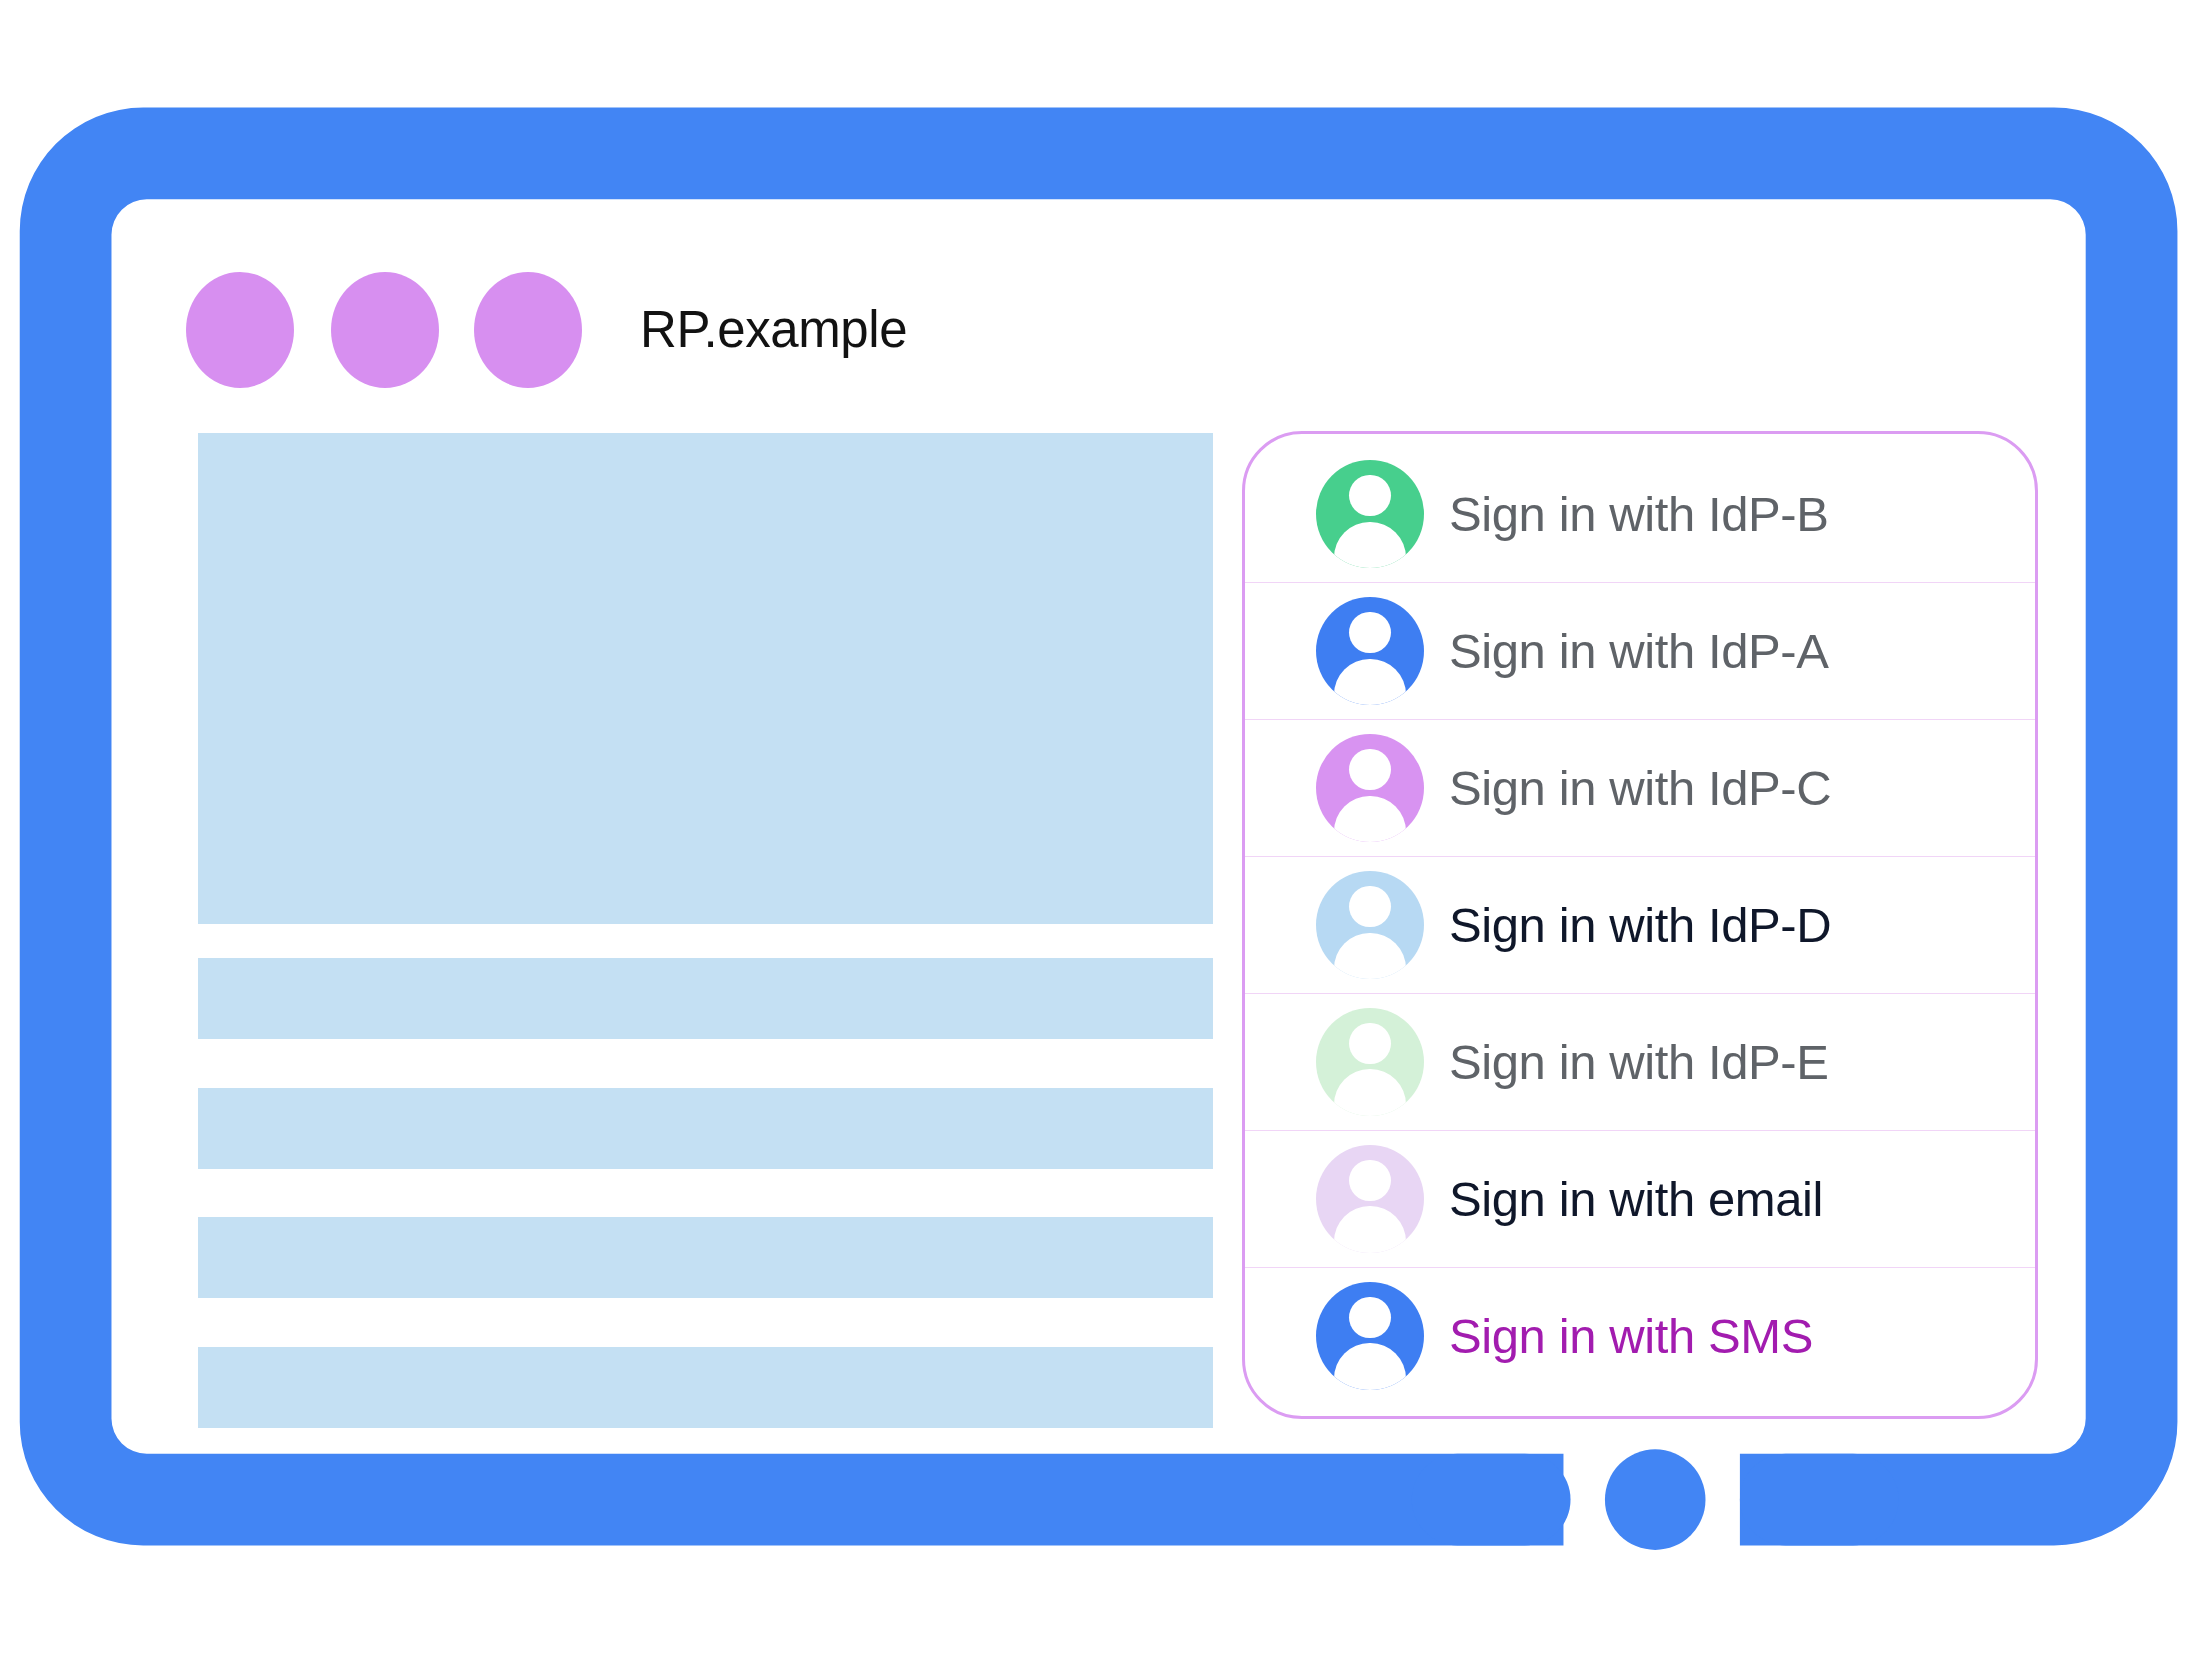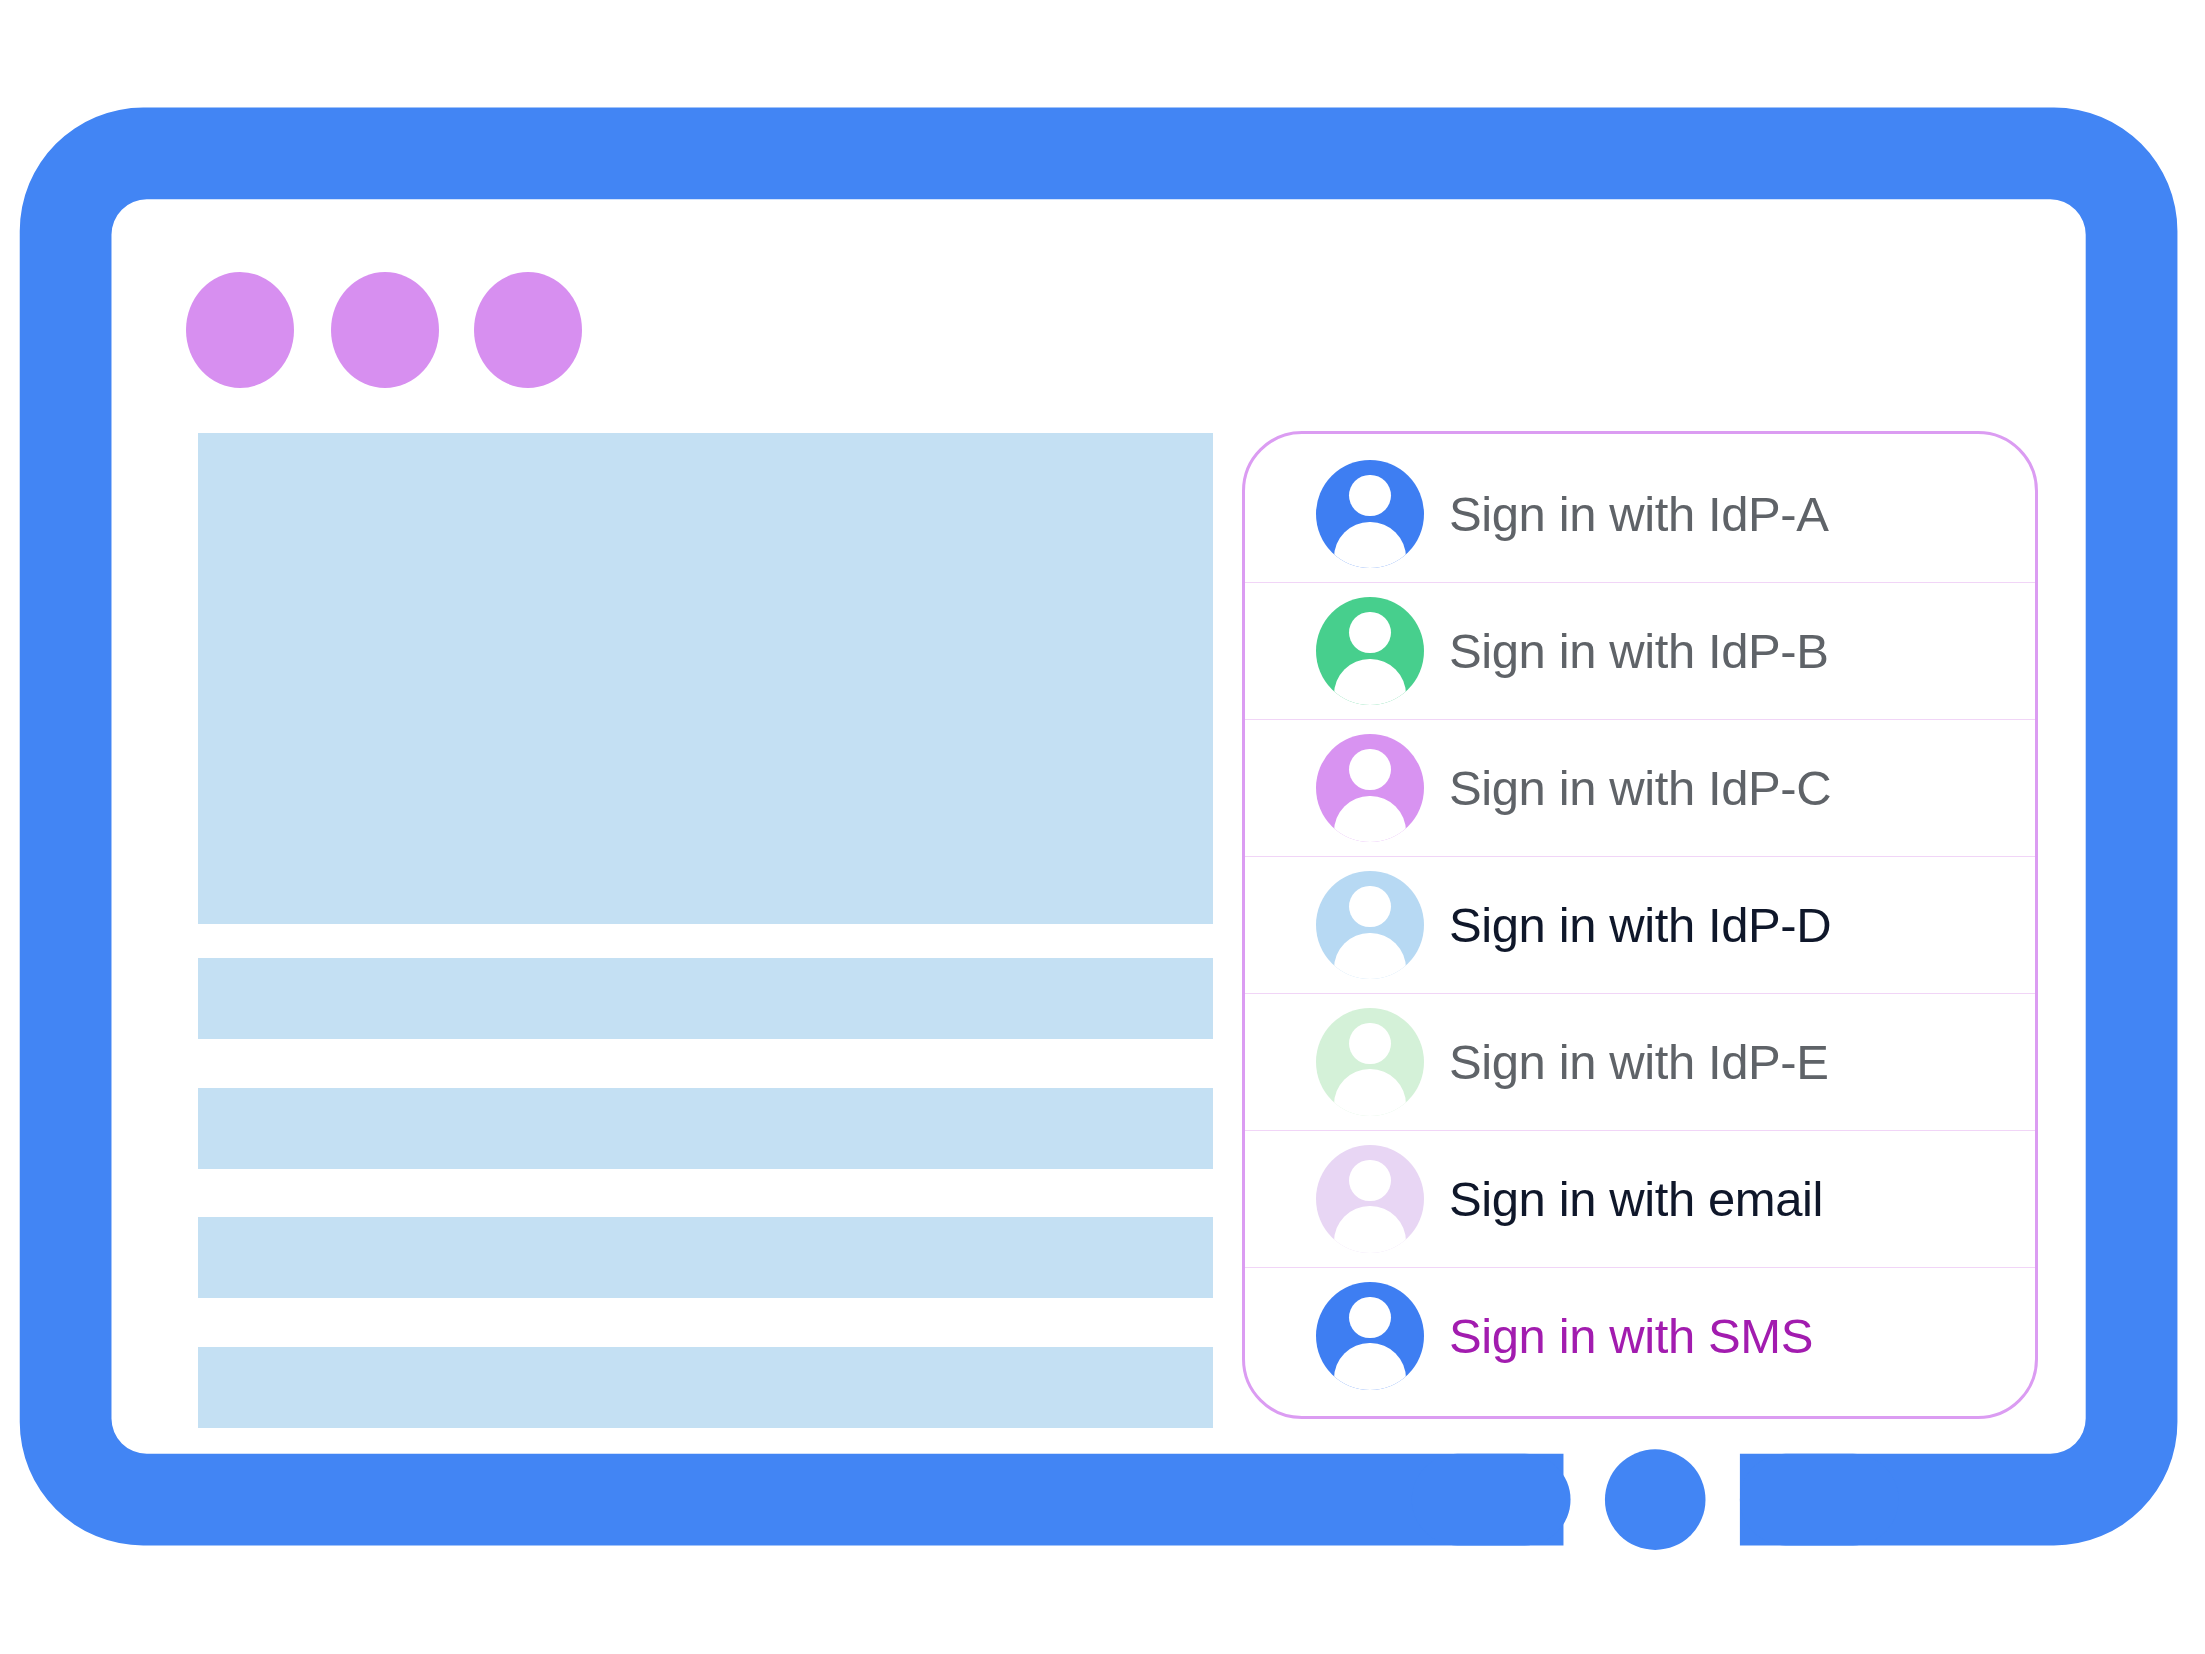--- a/index.html
+++ b/index.html
@@ -131,43 +131,44 @@
              M166,226 H2324 A40,40 0 0 1 2364,266 V1608 A40,40 0 0 1 2324,1648 H166 A40,40 0 0 1 126,1608 V266 A40,40 0 0 1 166,226 Z" style="fill: rgb(66, 133, 244);"></path>
     <rect x="1772" y="1628" width="200" height="160" fill="#ffffff"></rect>
     <rect x="1600" y="1648" width="180" height="104" rx="52" ry="52" style="fill: rgb(66, 133, 244);"></rect>
     <rect x="1972" y="1648" width="180" height="104" rx="52" ry="52" style="fill: rgb(66, 133, 244);"></rect>
     <circle cx="1876" cy="1700" r="57" style="fill: rgb(66, 133, 244);"></circle>
   </svg>
 
   <div class="window-dot d1" style="background-color: rgb(215, 143, 240);"></div>
   <div class="window-dot d2" style="background-color: rgb(215, 143, 240);"></div>
   <div class="window-dot d3" style="background-color: rgb(215, 143, 240);"></div>
+  <div class="site-title" style="color: rgb(18, 18, 18);">RP.example</div>
 
   <div class="ph ph-hero" style="background-color: rgb(196, 224, 243);"></div>
   <div class="ph ph-line1" style="background-color: rgb(196, 224, 243);"></div>
   <div class="ph ph-line2" style="background-color: rgb(196, 224, 243);"></div>
   <div class="ph ph-line3" style="background-color: rgb(196, 224, 243);"></div>
   <div class="ph ph-line4" style="background-color: rgb(196, 224, 243);"></div>
 
   <div class="signin-panel" style="border-color: rgb(219, 156, 242);">
 
     <div class="signin-row" style="border-top-color: rgb(241, 213, 247);">
+      <div class="avatar" style="background-color: rgb(71, 207, 141);">
+        <div class="avatar-head"></div>
+        <div class="avatar-body"></div>
+      </div>
+      <div class="signin-label" style="color: rgb(95, 99, 104);">Sign in with IdP-B</div>
+    </div>
+
+    <div class="signin-row" style="border-top-color: rgb(241, 213, 247);">
       <div class="avatar" style="background-color: rgb(62, 126, 242);">
         <div class="avatar-head"></div>
         <div class="avatar-body"></div>
       </div>
       <div class="signin-label" style="color: rgb(95, 99, 104);">Sign in with IdP-A</div>
-    </div>
-
-    <div class="signin-row" style="border-top-color: rgb(241, 213, 247);">
-      <div class="avatar" style="background-color: rgb(71, 207, 141);">
-        <div class="avatar-head"></div>
-        <div class="avatar-body"></div>
-      </div>
-      <div class="signin-label" style="color: rgb(95, 99, 104);">Sign in with IdP-B</div>
     </div>
 
     <div class="signin-row" style="border-top-color: rgb(241, 213, 247);">
       <div class="avatar" style="background-color: rgb(216, 147, 241);">
         <div class="avatar-head"></div>
         <div class="avatar-body"></div>
       </div>
       <div class="signin-label" style="color: rgb(95, 99, 104);">Sign in with IdP-C</div>
     </div>
 

